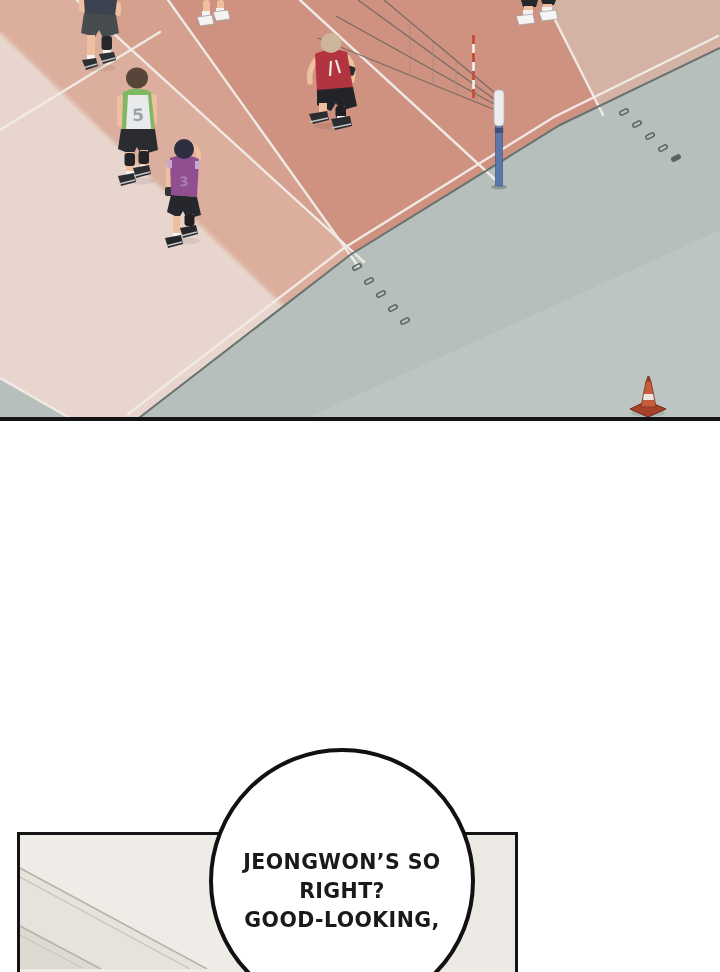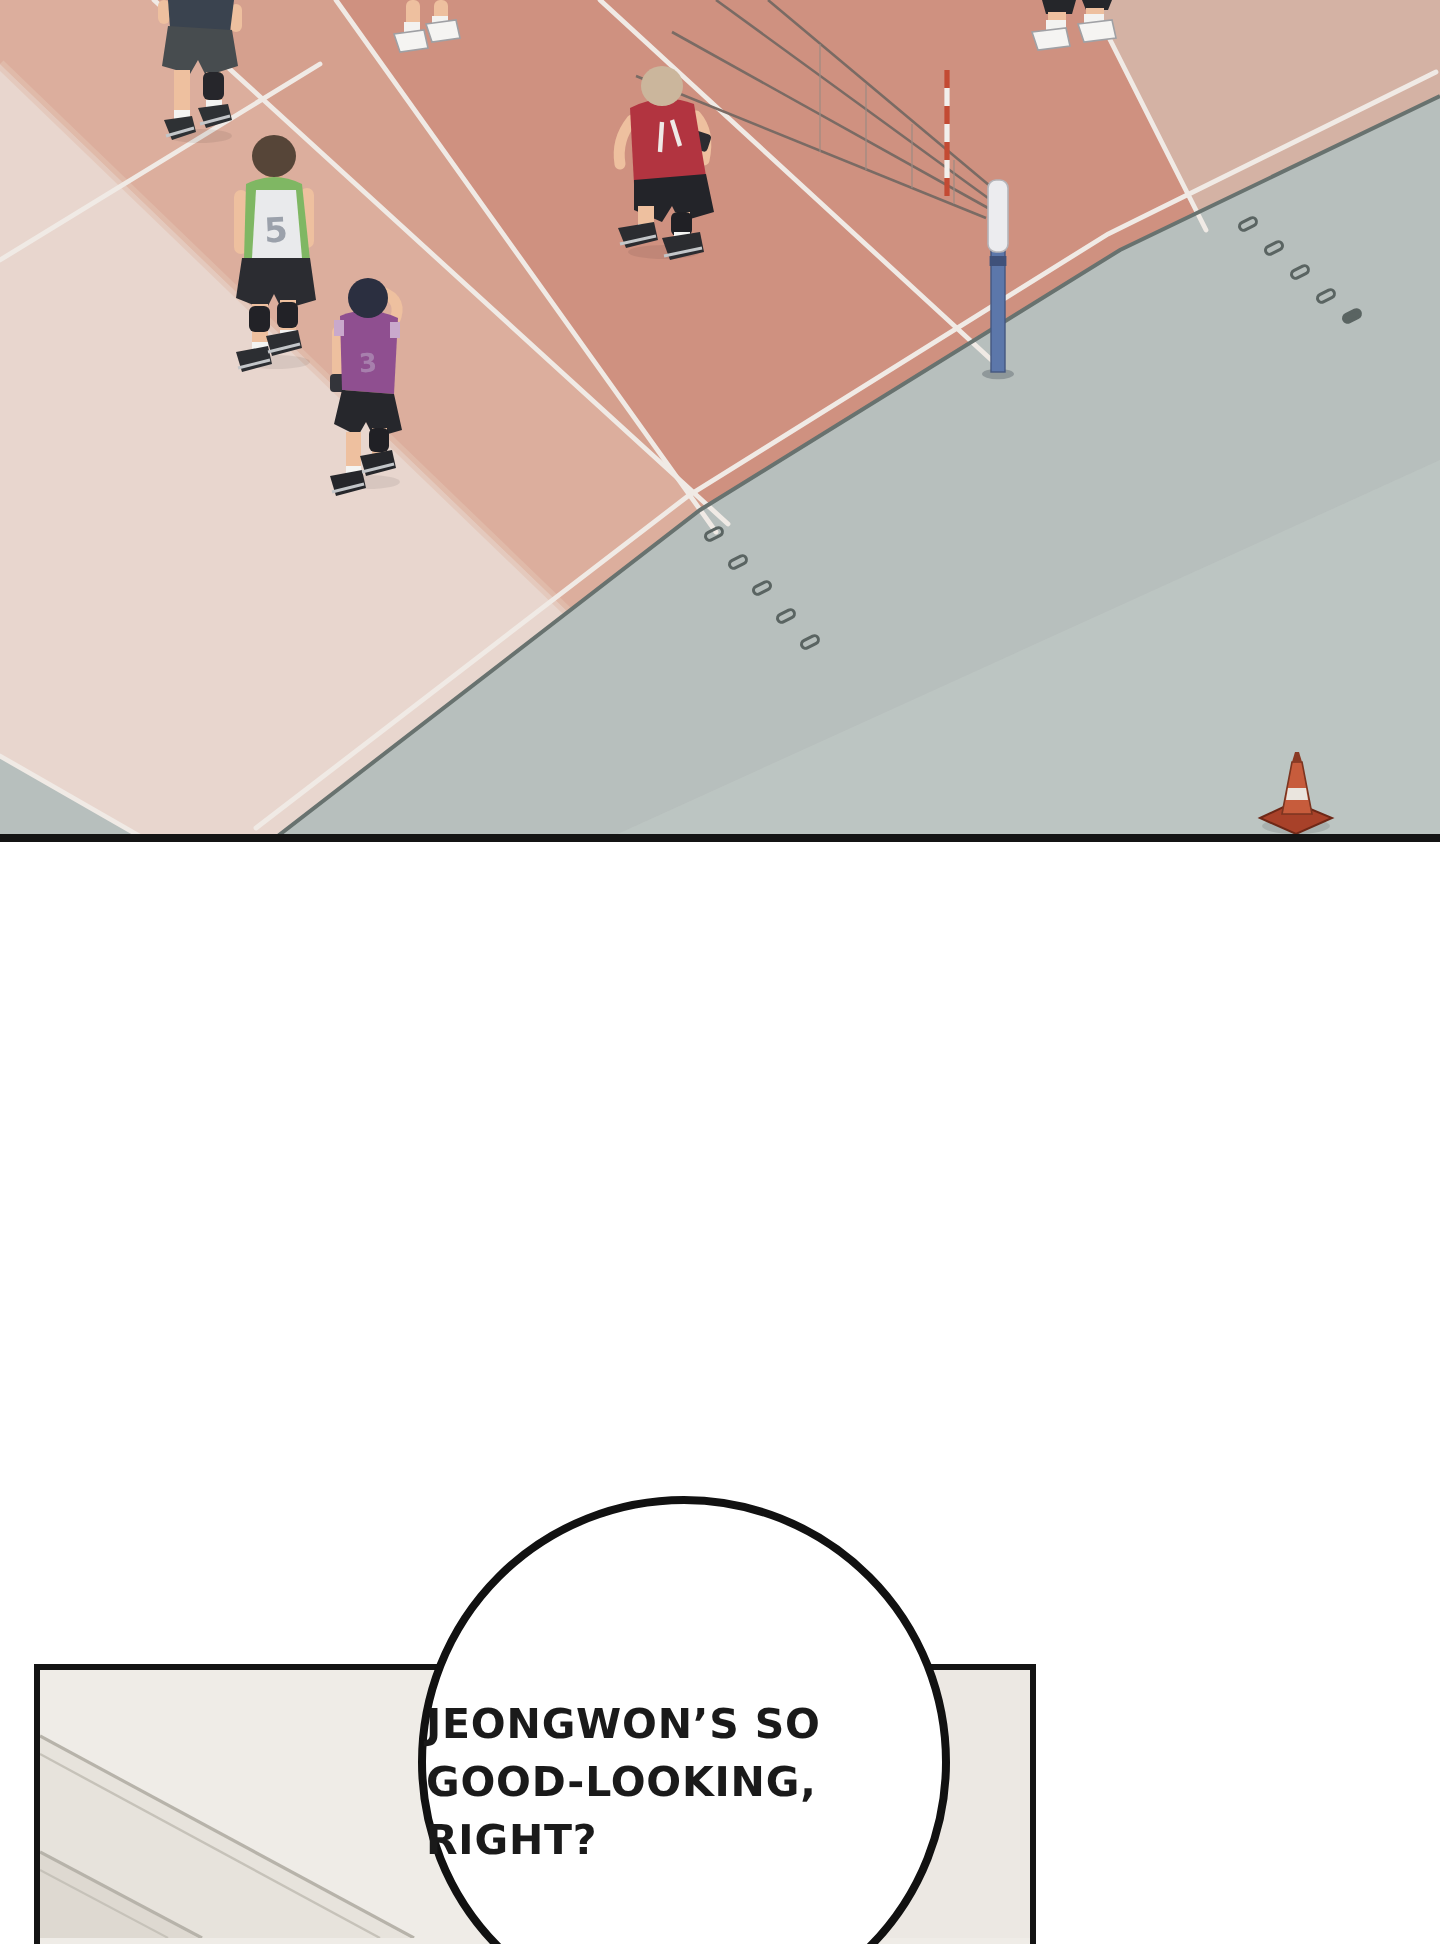--- a/index.html
+++ b/index.html
@@ -13,21 +13,21 @@
     box-sizing:border-box;border:3px solid #141414;border-bottom:none;
     background:#efece7;z-index:1;
   }
   #room-panel svg{display:block;}
   #speech-bubble{
     position:absolute;left:209px;top:748px;width:266px;height:266px;
     box-sizing:border-box;background:#ffffff;border:4px solid #111111;
     border-radius:50%;z-index:3;
   }
   .bubble-text{
-    margin-top:96px;text-align:left;font-weight:bold;font-size:20.5px;
+    margin-top:96px;text-align:center;font-weight:bold;font-size:20.5px;
     line-height:29px;letter-spacing:.4px;color:#1a1a1a;
   }
   .bubble-text span{display:block;white-space:nowrap;}
   svg text{font-family:"DejaVu Sans",sans-serif;font-weight:bold;}
 </style>
 </head>
 <body>
 
 <div id="page">
 
@@ -224,18 +224,18 @@
       <line x1="0" y1="33" x2="187" y2="134" stroke="#b7b3aa" stroke-width="1.6"></line>
       <line x1="0" y1="42" x2="170" y2="134" stroke="#c6c2b9" stroke-width="1.2"></line>
       <line x1="0" y1="91" x2="81" y2="134" stroke="#b7b3aa" stroke-width="1.6"></line>
       <line x1="0" y1="100" x2="64" y2="134" stroke="#c6c2b9" stroke-width="1"></line>
     </svg>
   </div>
 
   <div id="speech-bubble">
     <div class="bubble-text">
       <span>JEONGWON’S SO</span>
+      <span>RIGHT?</span>
       <span>GOOD-LOOKING,</span>
-      <span>RIGHT?</span>
     </div>
   </div>
 
 </div>
 
 </body></html>

